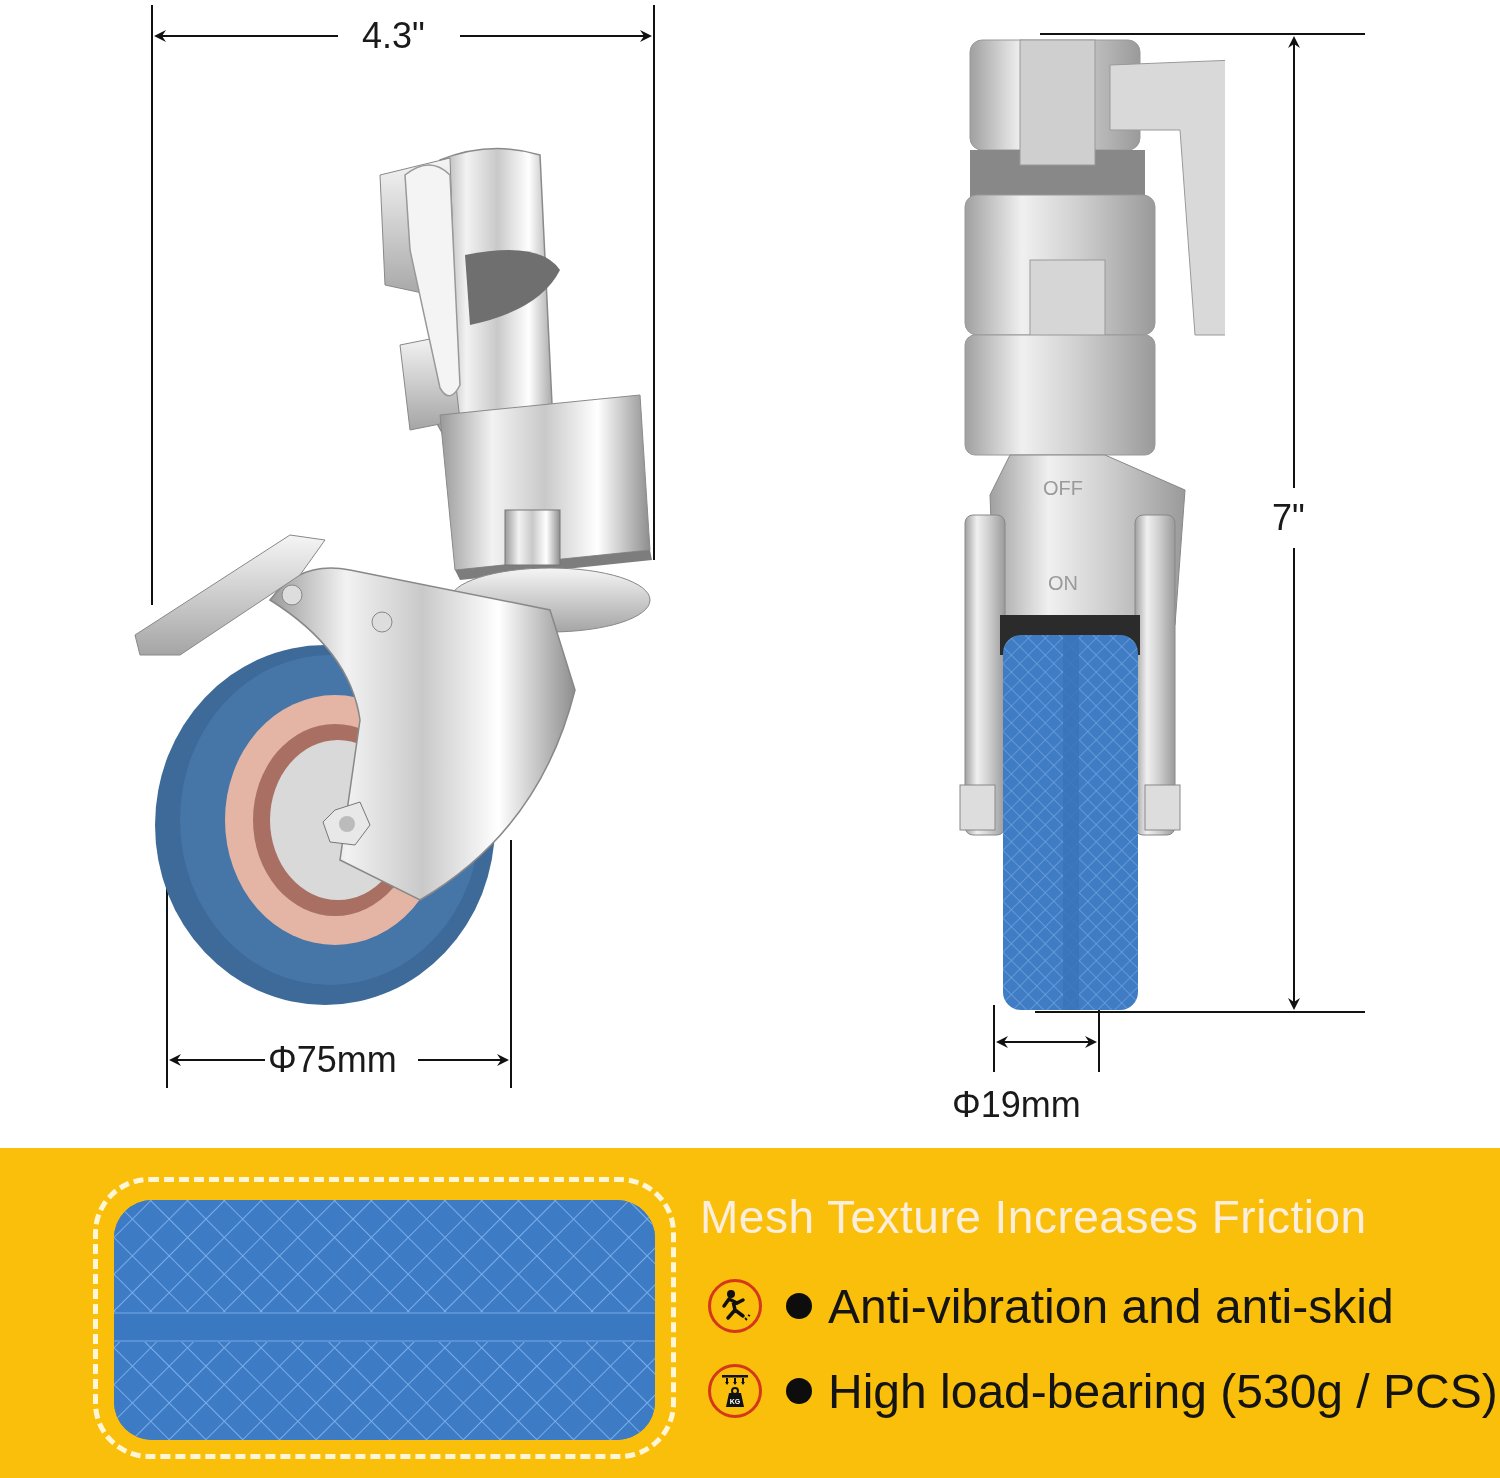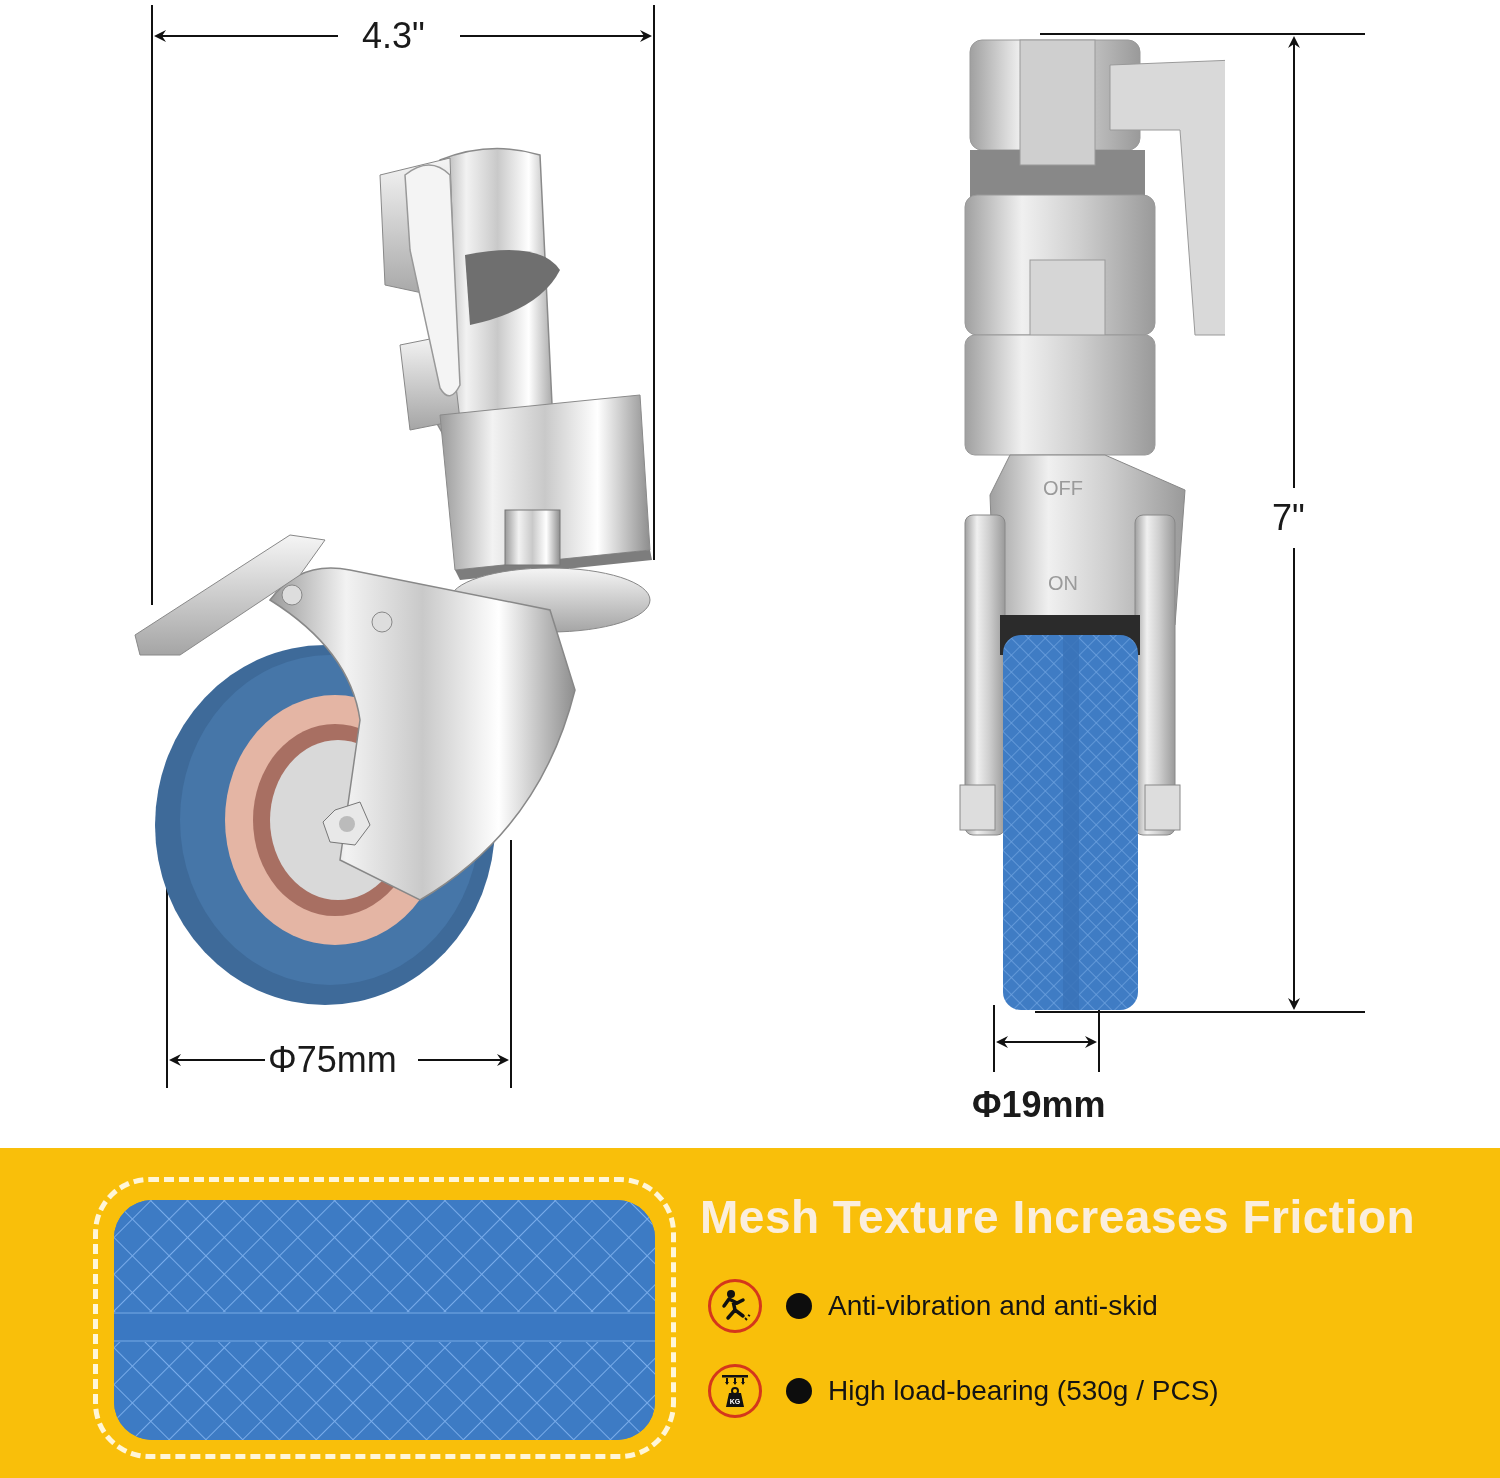--- a/index.html
+++ b/index.html
@@ -1,24 +1,24 @@
 <!DOCTYPE html>
 <html><head>
 <meta charset="utf-8">
 <style>
   html, body { margin:0; padding:0; }
   body { width:1500px; height:1478px; position:relative; background:#ffffff; overflow:hidden;
          font-family:"Liberation Sans", "DejaVu Sans", sans-serif; }
   .abs { position:absolute; }
   .dim-text { font-size:36px; color:#1a1a1a; background:#fff; line-height:1; white-space:nowrap; }
   .band { left:0; top:1148px; width:1500px; height:330px; background:#f9bf0a; }
-  .headline { left:700px; top:1190px; font-size:46px; font-weight:bold; color:#fbeedd; letter-spacing:0.5px; white-space:nowrap; }
+  .headline { left:700px; top:1190px; font-size:46px; font-weight:normal; color:#fbeedd; letter-spacing:0.5px; white-space:nowrap; }
   .feat { left:708px; height:60px; display:flex; align-items:center; }
   .feat .bullet { width:26px; height:26px; border-radius:50%; background:#0d0d0d; margin-left:24px; margin-right:16px; }
-  .feat .txt { font-size:28px; color:#141414; white-space:nowrap; }
+  .feat .txt { font-size:48px; color:#141414; white-space:nowrap; }
   .ficon { width:54px; height:54px; border-radius:50%; border:3px solid #d4371c; box-sizing:border-box; background:#f9bf0a; display:flex; align-items:center; justify-content:center; }
   .dashframe { left:93px; top:1177px; width:583px; height:282px; border:5px dashed #fff6d8; border-radius:56px; box-sizing:border-box; }
   .mesh { left:114px; top:1200px; width:541px; height:240px; border-radius:38px; overflow:hidden; background:#3d7bc4; }
 </style>
 </head>
 <body>
 
 <svg class="abs" style="left:0;top:0" width="1500" height="1148">
   <defs>
     <marker id="ah" markerWidth="12" markerHeight="12" refX="10" refY="6" orient="auto-start-reverse" markerUnits="userSpaceOnUse">
@@ -42,21 +42,21 @@
   <line x1="1294" y1="548" x2="1294" y2="1008" stroke="#111" stroke-width="2" marker-end="url(#ah)"></line>
 
   <line x1="994" y1="1005" x2="994" y2="1072" stroke="#111" stroke-width="2"></line>
   <line x1="1099" y1="1005" x2="1099" y2="1072" stroke="#111" stroke-width="2"></line>
   <line x1="998" y1="1042" x2="1095" y2="1042" stroke="#111" stroke-width="2" marker-start="url(#ah)" marker-end="url(#ah)"></line>
 </svg>
 
 <div class="abs dim-text" style="left:352px;top:18px;padding:0 10px;">4.3"</div>
 <div class="abs dim-text" style="left:268px;top:1042px;text-align:center;">Φ75mm</div>
 <div class="abs dim-text" style="left:1272px;top:500px;">7"</div>
-<div class="abs dim-text" style="left:972px;top:1087px;font-weight:bold;">Φ19mm</div>
+<div class="abs dim-text" style="left:952px;top:1087px;">Φ19mm</div>
 
 <svg class="abs" style="left:120px;top:130px" width="560" height="880">
   <defs>
     <linearGradient id="chrome" x1="0" x2="1" y1="0" y2="0">
       <stop offset="0" stop-color="#9a9a9a"></stop>
         <stop offset="0.25" stop-color="#f2f2f2"></stop>
       <stop offset="0.5" stop-color="#c9c9c9"></stop>
         <stop offset="0.75" stop-color="#ffffff"></stop>
       <stop offset="1" stop-color="#8e8e8e"></stop>
     </linearGradient>

